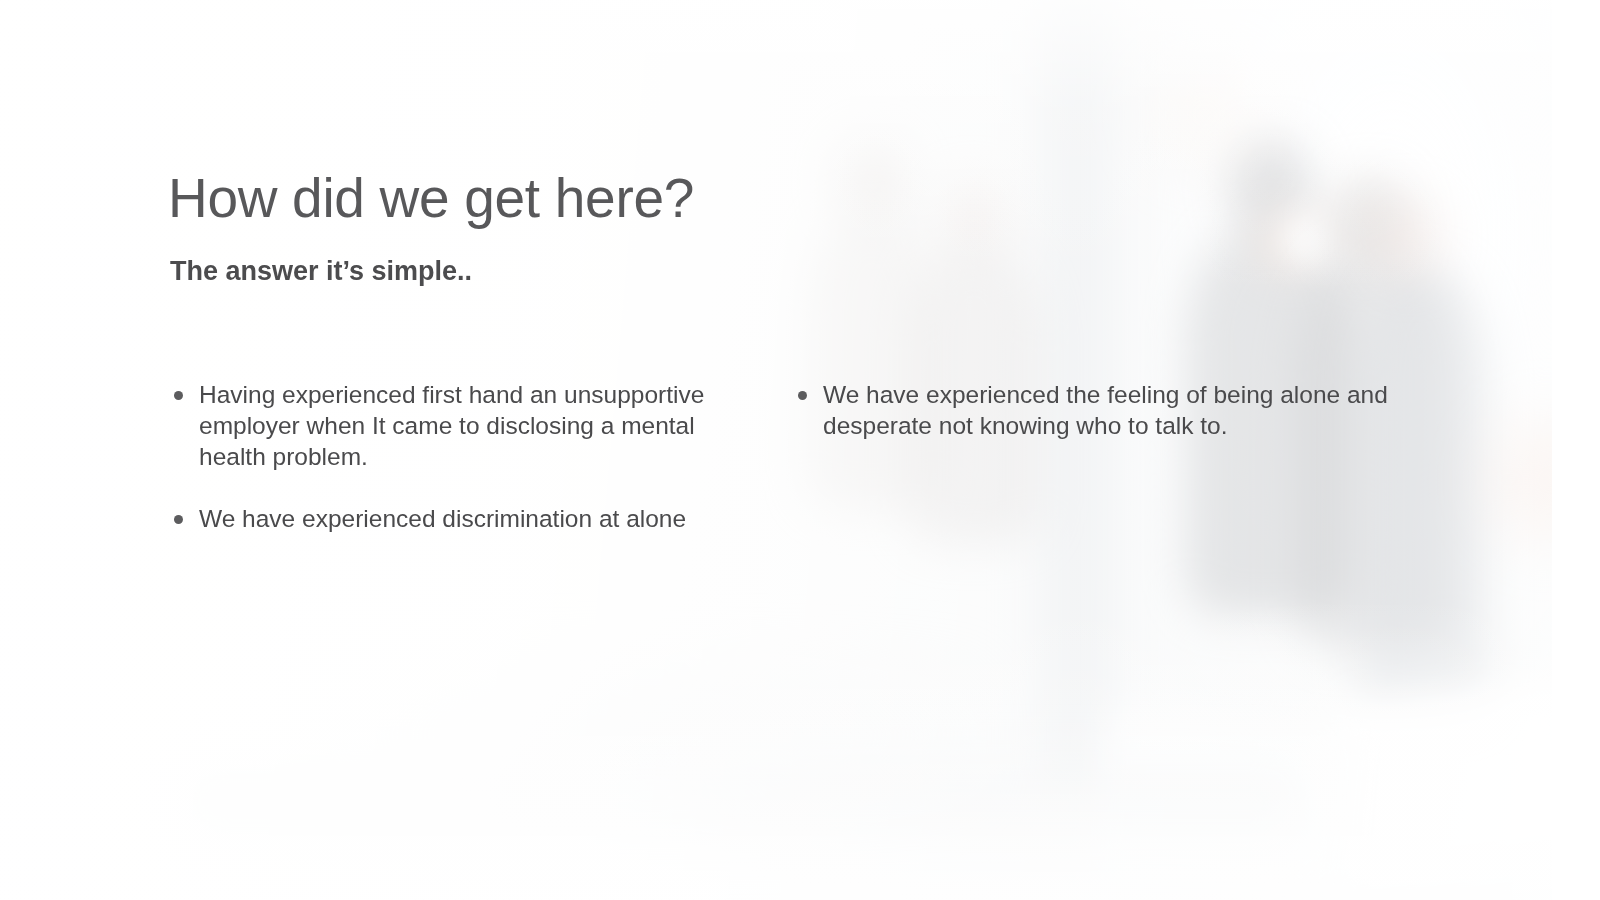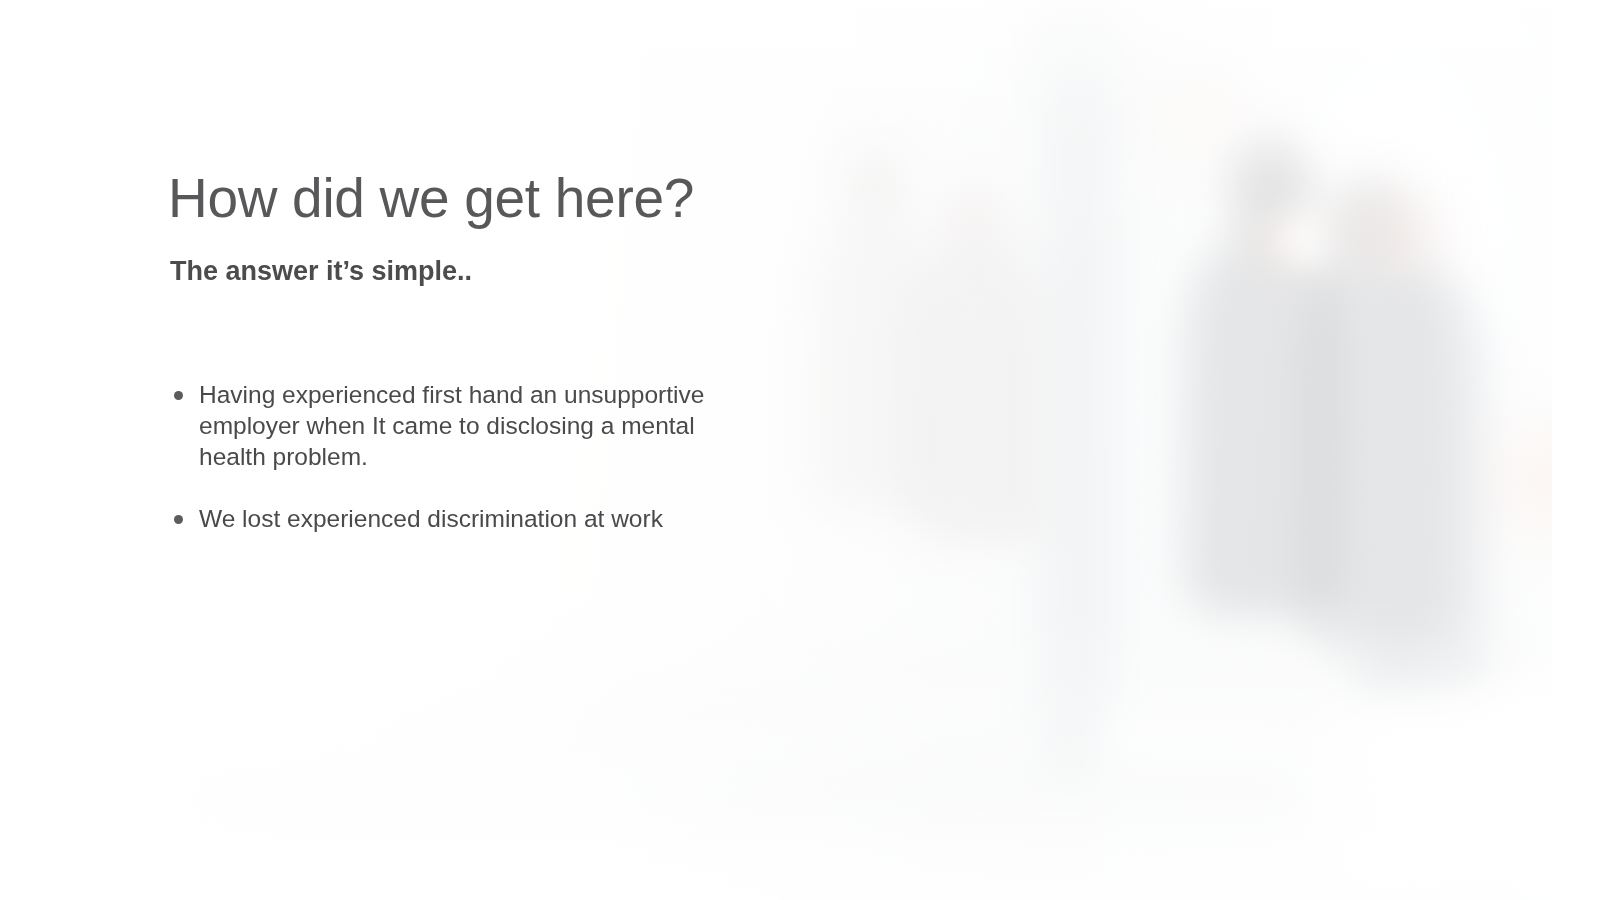--- a/index.html
+++ b/index.html
@@ -330,24 +330,27 @@
     <div class="title">How did we get here?</div>
 
     <div class="subtitle">The answer it’s simple..</div>
 
     <div class="col col-left">
       <ul class="bullets">
         <li>
           <span>Having experienced first hand an unsupportive employer when It came to disclosing a mental health problem.</span>
         </li>
         <li>
-          <span>We lost experienced discrimination at work</span>
+          <span>We have experienced discrimination at alone</span>
         </li>
       </ul>
     </div>
 
     <div class="col col-right">
       <ul class="bullets">
+        <li>
+          <span>We have experienced the feeling of being alone and desperate not knowing who to talk to.</span>
+        </li>
       </ul>
     </div>
 
   </div>
 </div>
 
 </body></html>

